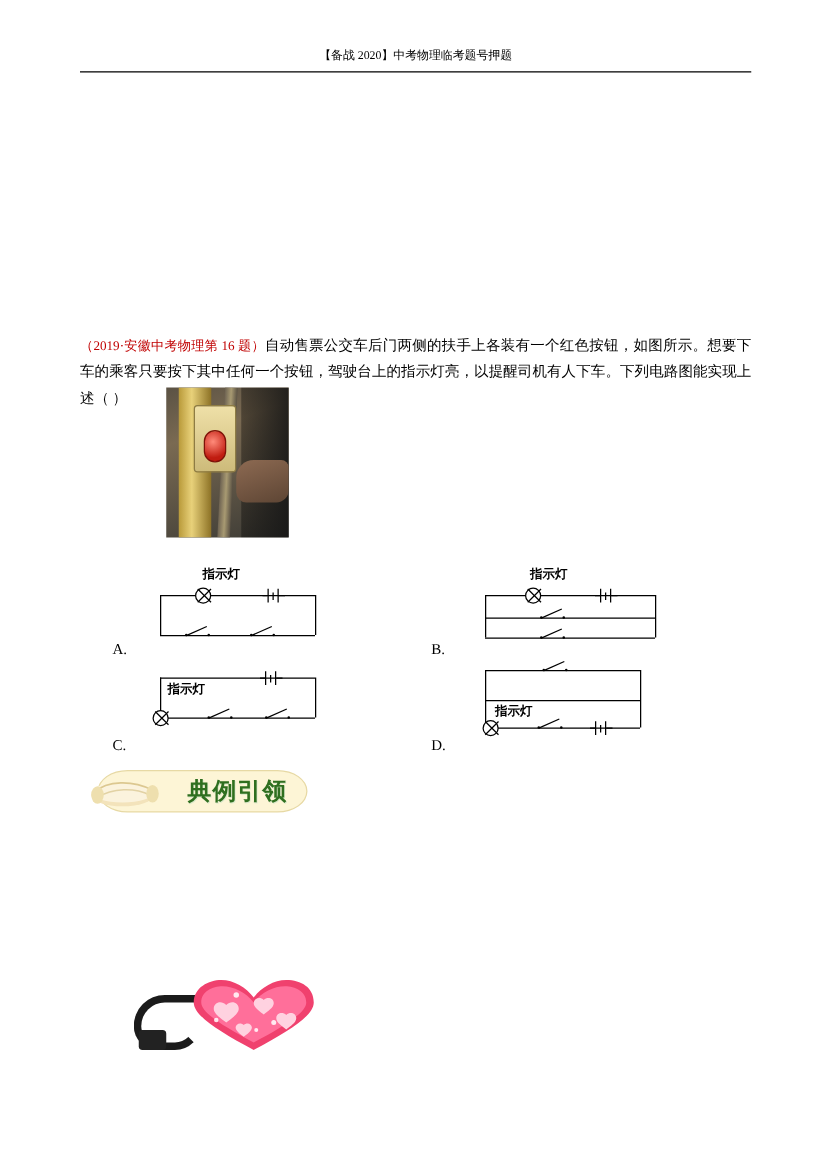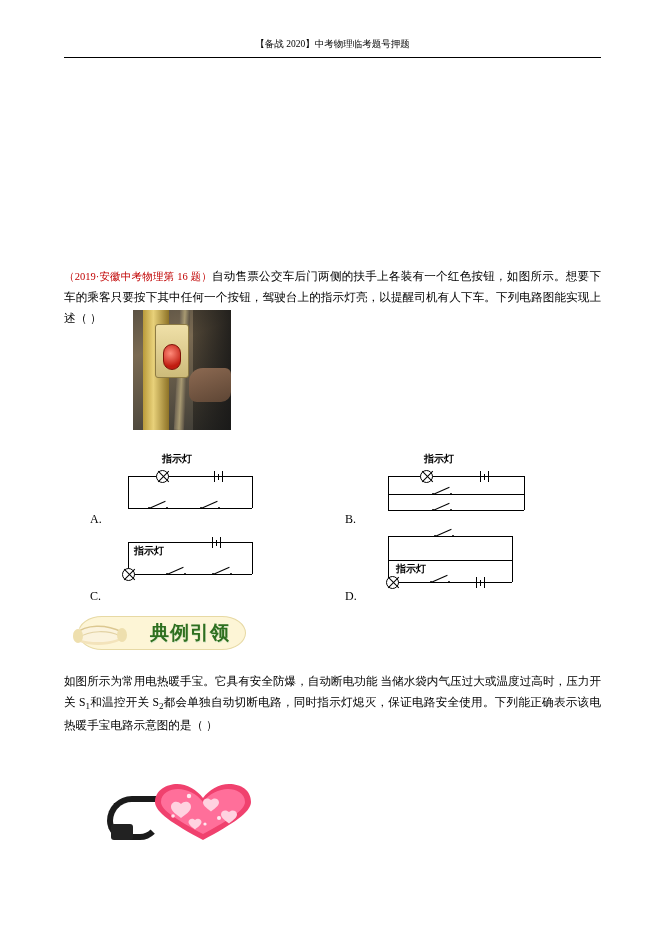--- a/index.html
+++ b/index.html
@@ -344,23 +344,20 @@
       <ellipse cx="26" cy="22" rx="25" ry="9" fill="#f3e3bb"></ellipse>
       <ellipse cx="26" cy="20" rx="25" ry="8" fill="#fbf3dd"></ellipse>
       <path d="M3 20 C14 10 34 10 50 18" fill="none" stroke="#dcc890" stroke-width="1.4"></path>
       <path d="M6 24 C18 16 36 16 48 22" fill="none" stroke="#e2d2a4" stroke-width="1.2"></path>
       <ellipse cx="6" cy="22" rx="5" ry="7" fill="#eedfae"></ellipse>
       <ellipse cx="50" cy="21" rx="5" ry="7" fill="#eedfae"></ellipse>
     </svg>
     <div class="badge-text">典例引领</div>
   </div>
 
-  <div class="para p2">
-    <span>如图所示为常用电热暖手宝。它具有安全防爆，自动断电功能 当储水袋内气压过大或温度过高时，压力开关 S</span><span class="sub">1</span><span>和温控开关 S</span><span class="sub">2</span><span>都会单独自动切断电路，同时指示灯熄灭，保证电路安全使用。下列能正确表示该电热暖手宝电路示意图的是（     ）</span>
-  </div>
 
   <div class="photo2">
     <div class="cord"></div>
     <div class="plug"></div>
     <svg class="heartshape" style="position:absolute; left:46px; top:6px;" viewBox="0 0 100 58">
       <path d="M50 56 C20 40 2 28 2 18 C2 6 14 0 24 0 C34 0 44 6 50 14 C56 6 66 0 76 0 C88 0 98 6 98 18 C98 28 80 40 50 56 Z" fill="#f0416e"></path>
       <path d="M50 50 C24 36 8 26 8 18 C8 9 17 5 25 5 C34 5 44 10 50 18 C56 10 66 5 75 5 C83 5 92 9 92 18 C92 26 76 36 50 50 Z" fill="#ff6f9a"></path>
       <g fill="#ffd2e0">
         <path d="M28 20 c-4 -4 -10 -2 -10 3 c0 4 6 8 10 11 c4 -3 10 -7 10 -11 c0 -5 -6 -7 -10 -3 z"></path>
         <path d="M58 16 c-3 -3 -8 -1.5 -8 2.5 c0 3.4 5 6.6 8 9 c3 -2.4 8 -5.6 8 -9 c0 -4 -5 -5.5 -8 -2.5 z"></path>

